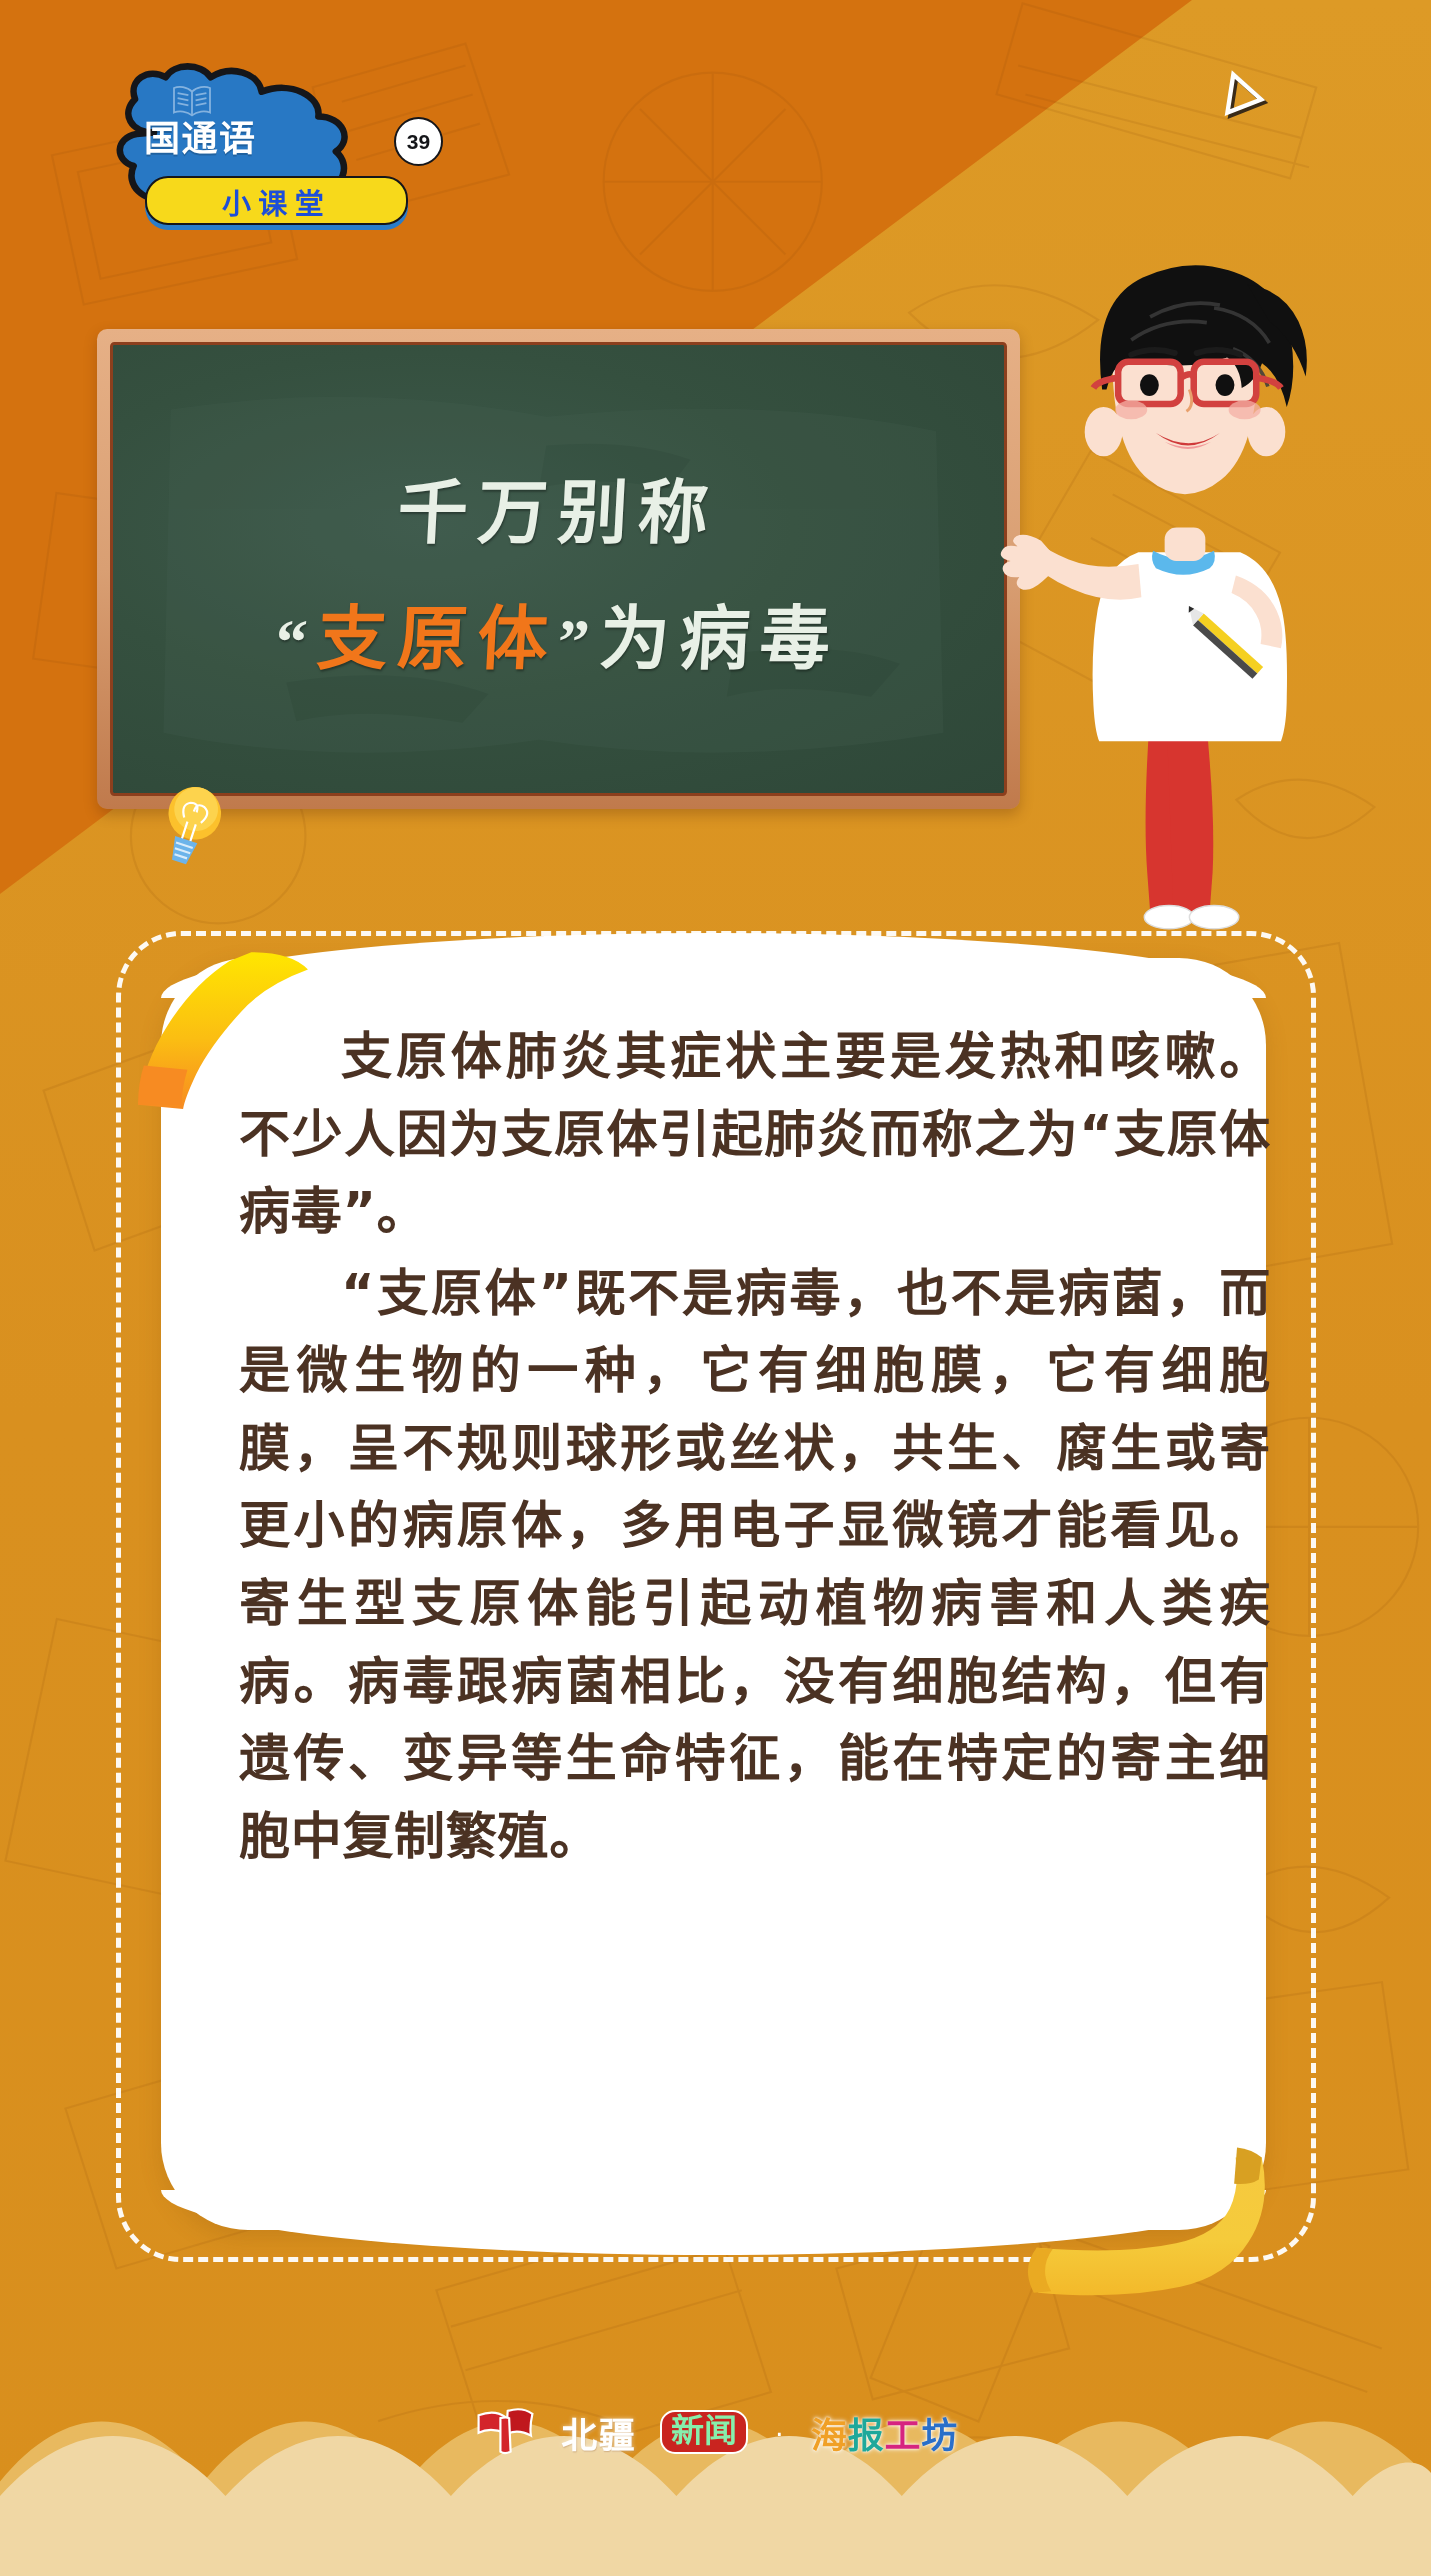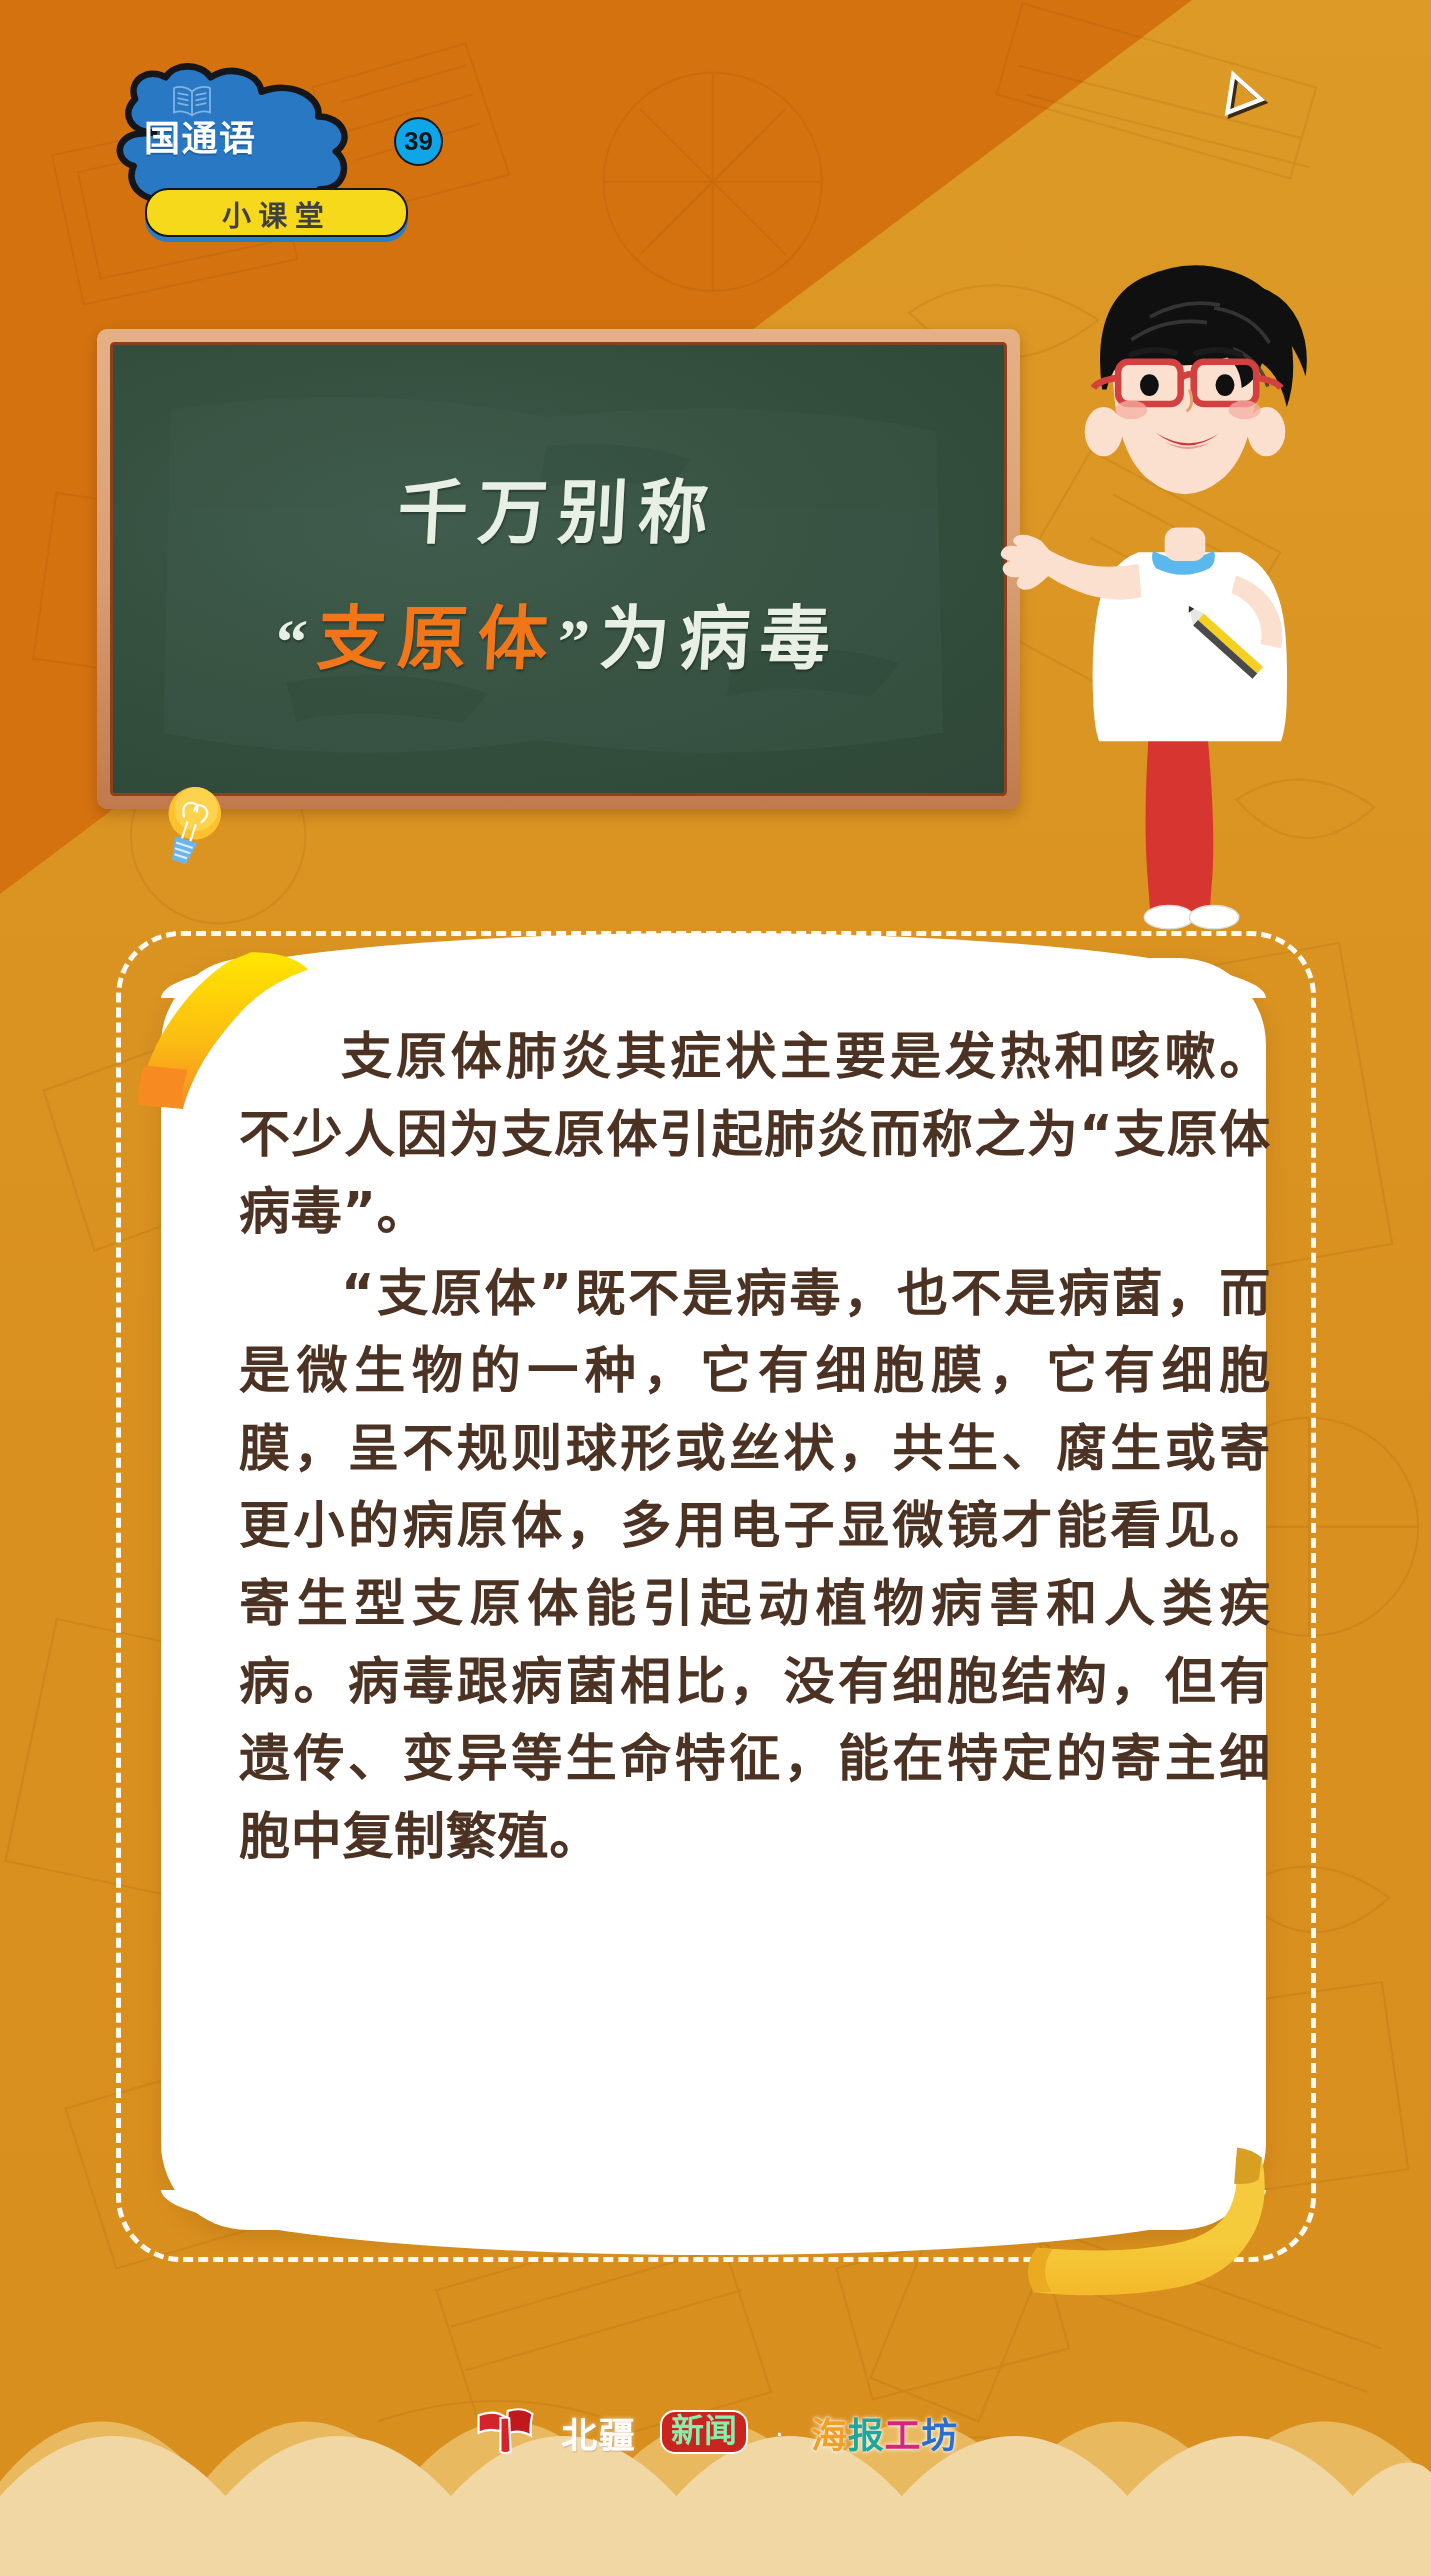--- a/index.html
+++ b/index.html
@@ -48,31 +48,30 @@
   .logo svg{width:100%;height:100%;overflow:visible;}
   .logo-cloud-text{
     position:absolute;left:41px;top:35px;width:240px;height:67px;
     display:flex;align-items:center;justify-content:flex-start;gap:4.4px;
     font-size:36px;font-weight:700;color:#ffffff;letter-spacing:1.5px;
     line-height:1;text-shadow:0 2.2px 0 rgba(0,0,0,.18);
     font-family:"Liberation Sans","DejaVu Sans",sans-serif;
   }
   .logo-num{
     position:absolute;left:291px;top:47px;width:45px;height:45px;
-    border-radius:50%;background:#0ea5e9;border:2.2px solid #15161a;
+    border-radius:50%;background:#ffffff;border:2.2px solid #15161a;
     display:flex;align-items:center;justify-content:center;
-    font-size:26px;font-weight:700;color:#15161a;
+    font-size:21px;font-weight:700;color:#15161a;
   }
   .logo-sub{
     position:absolute;left:42px;top:106px;width:259px;height:45px;
     background:#f7d91b;border:2.9px solid #15161a;border-radius:23px;
     display:flex;align-items:center;justify-content:center;
-    font-size:29px;font-weight:700;color:#404040;letter-spacing:7.3px;
+    font-size:29px;font-weight:700;color:#1d4ed8;letter-spacing:7.3px;
     box-shadow:0 5.1px 0 #2a7dc9;
-    margin-top:12px;
   }
   .book-icon{
     position:absolute;left:68px;top:13px;width:42px;height:36px;opacity:.55;
   }
   .book-icon svg{width:100%;height:100%;}
 
   
   .board-frame{
     position:absolute;left:97px;top:329px;width:923px;height:480px;
     border-radius:10.2px;

